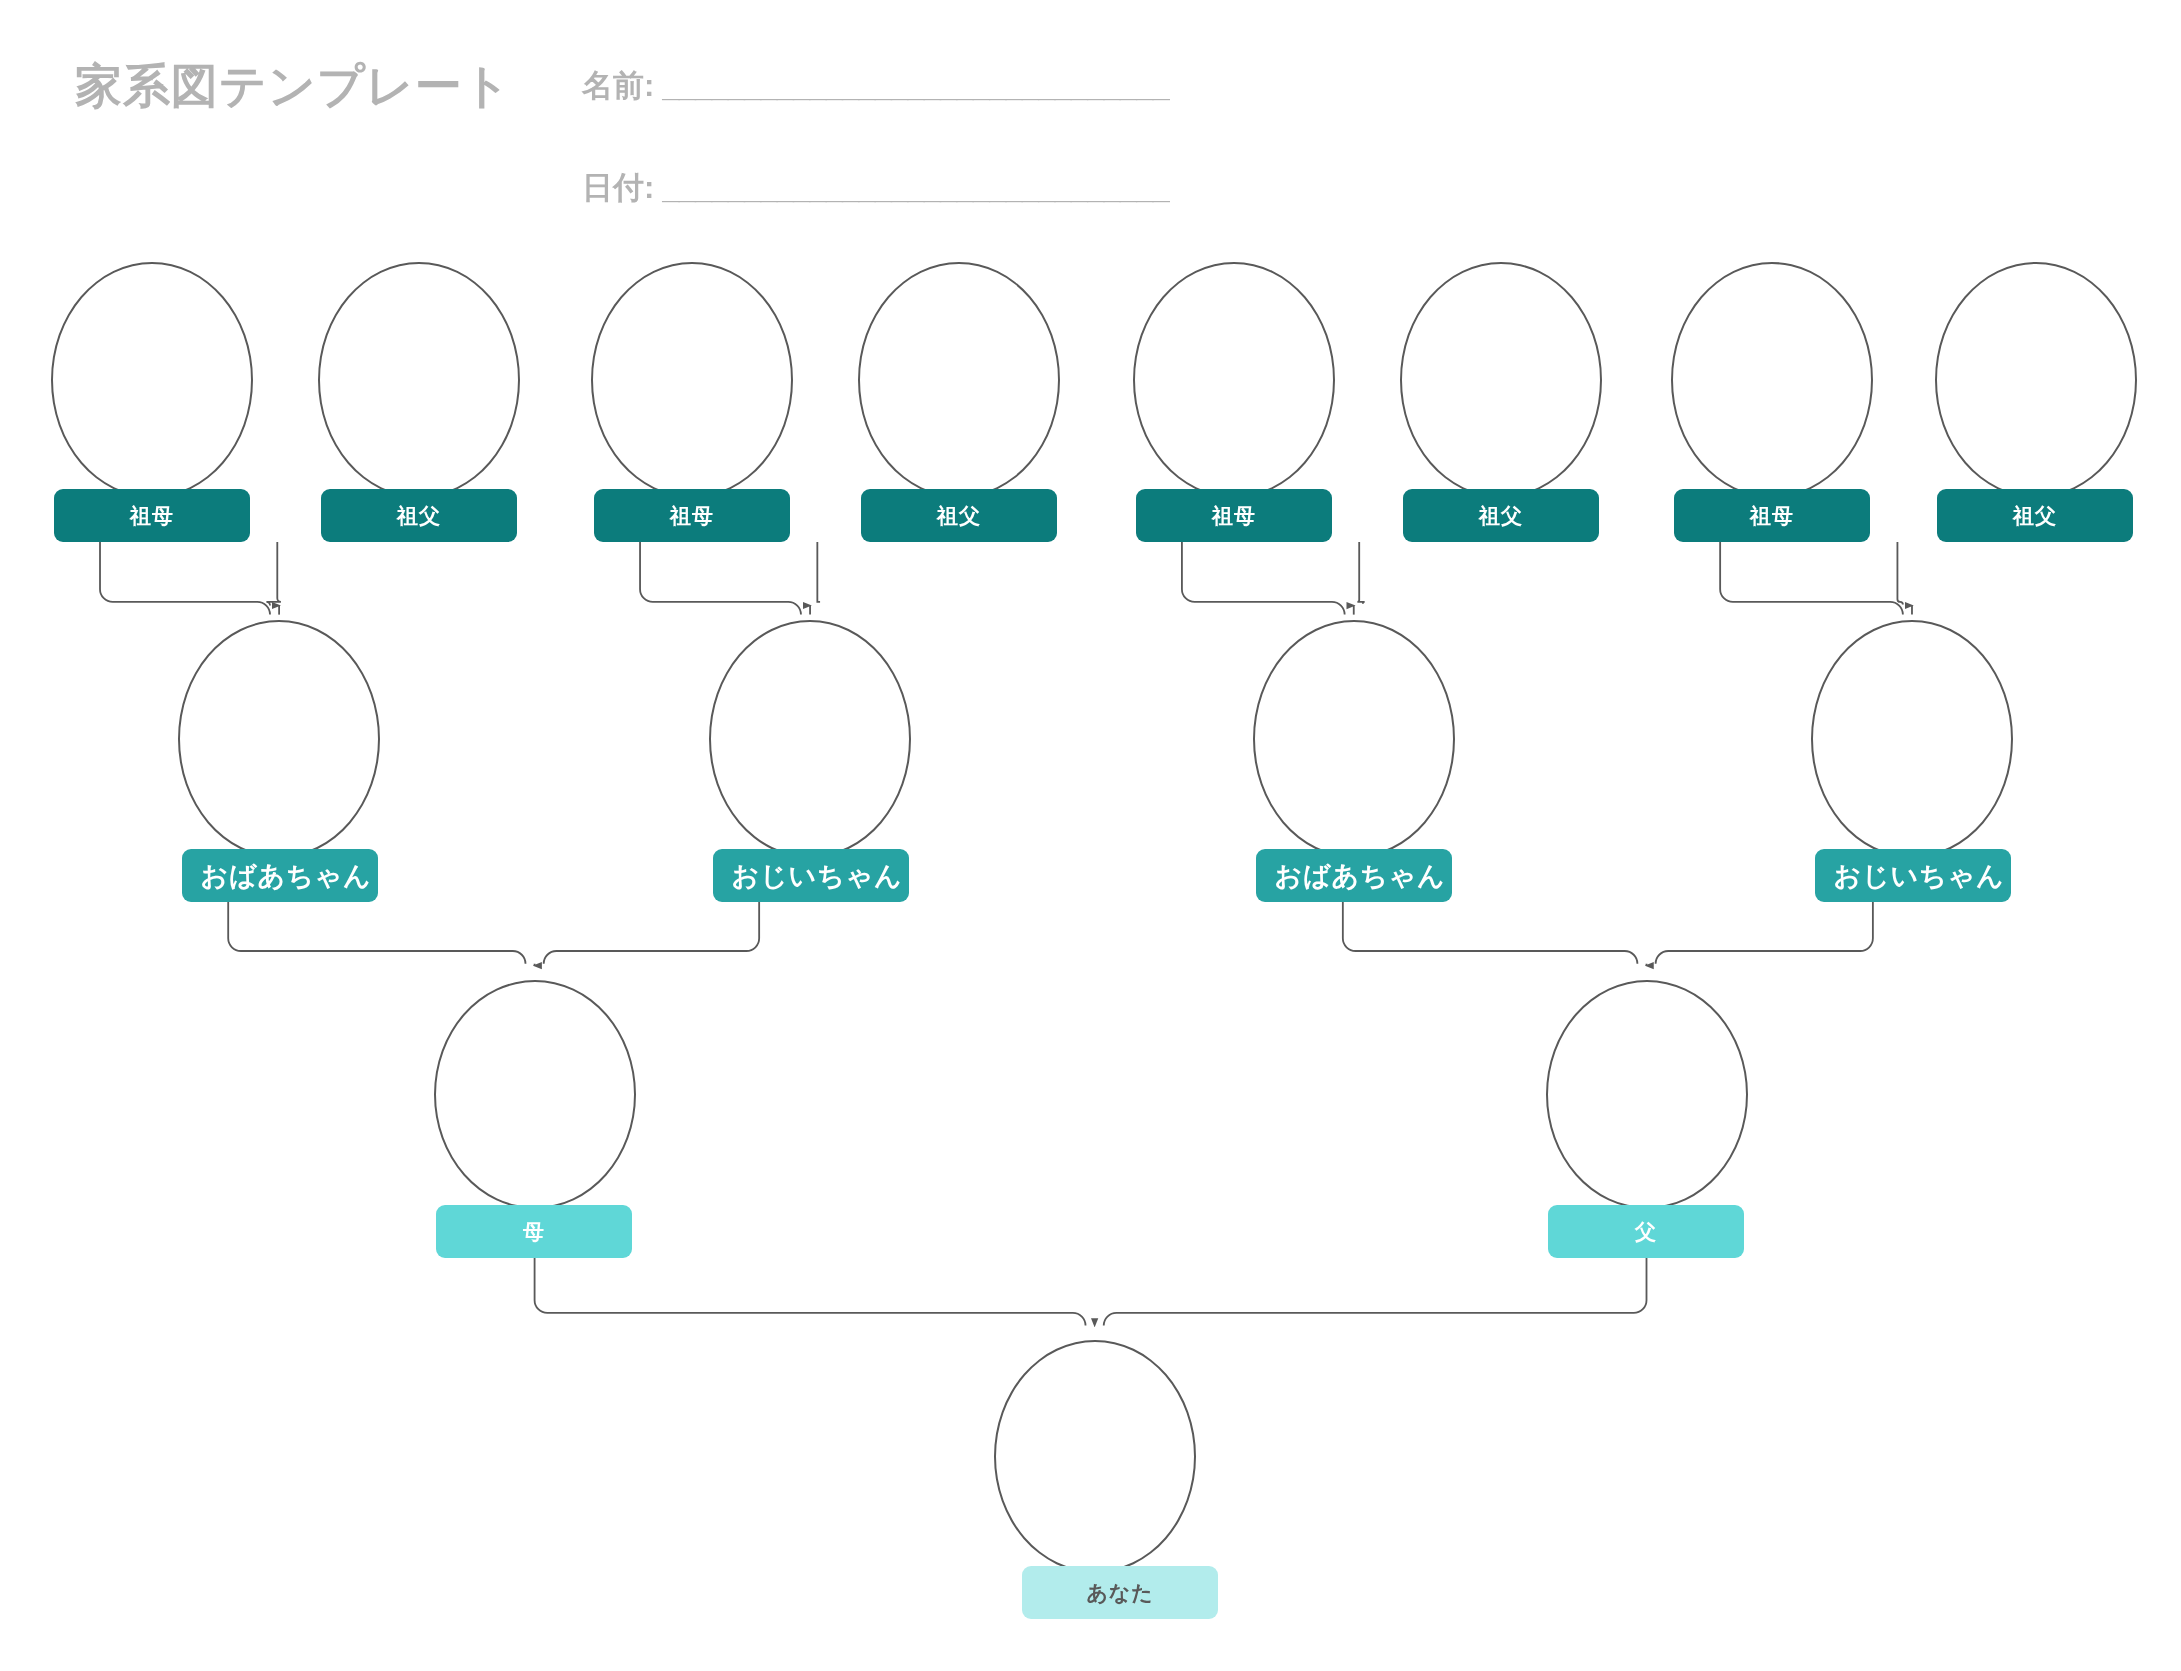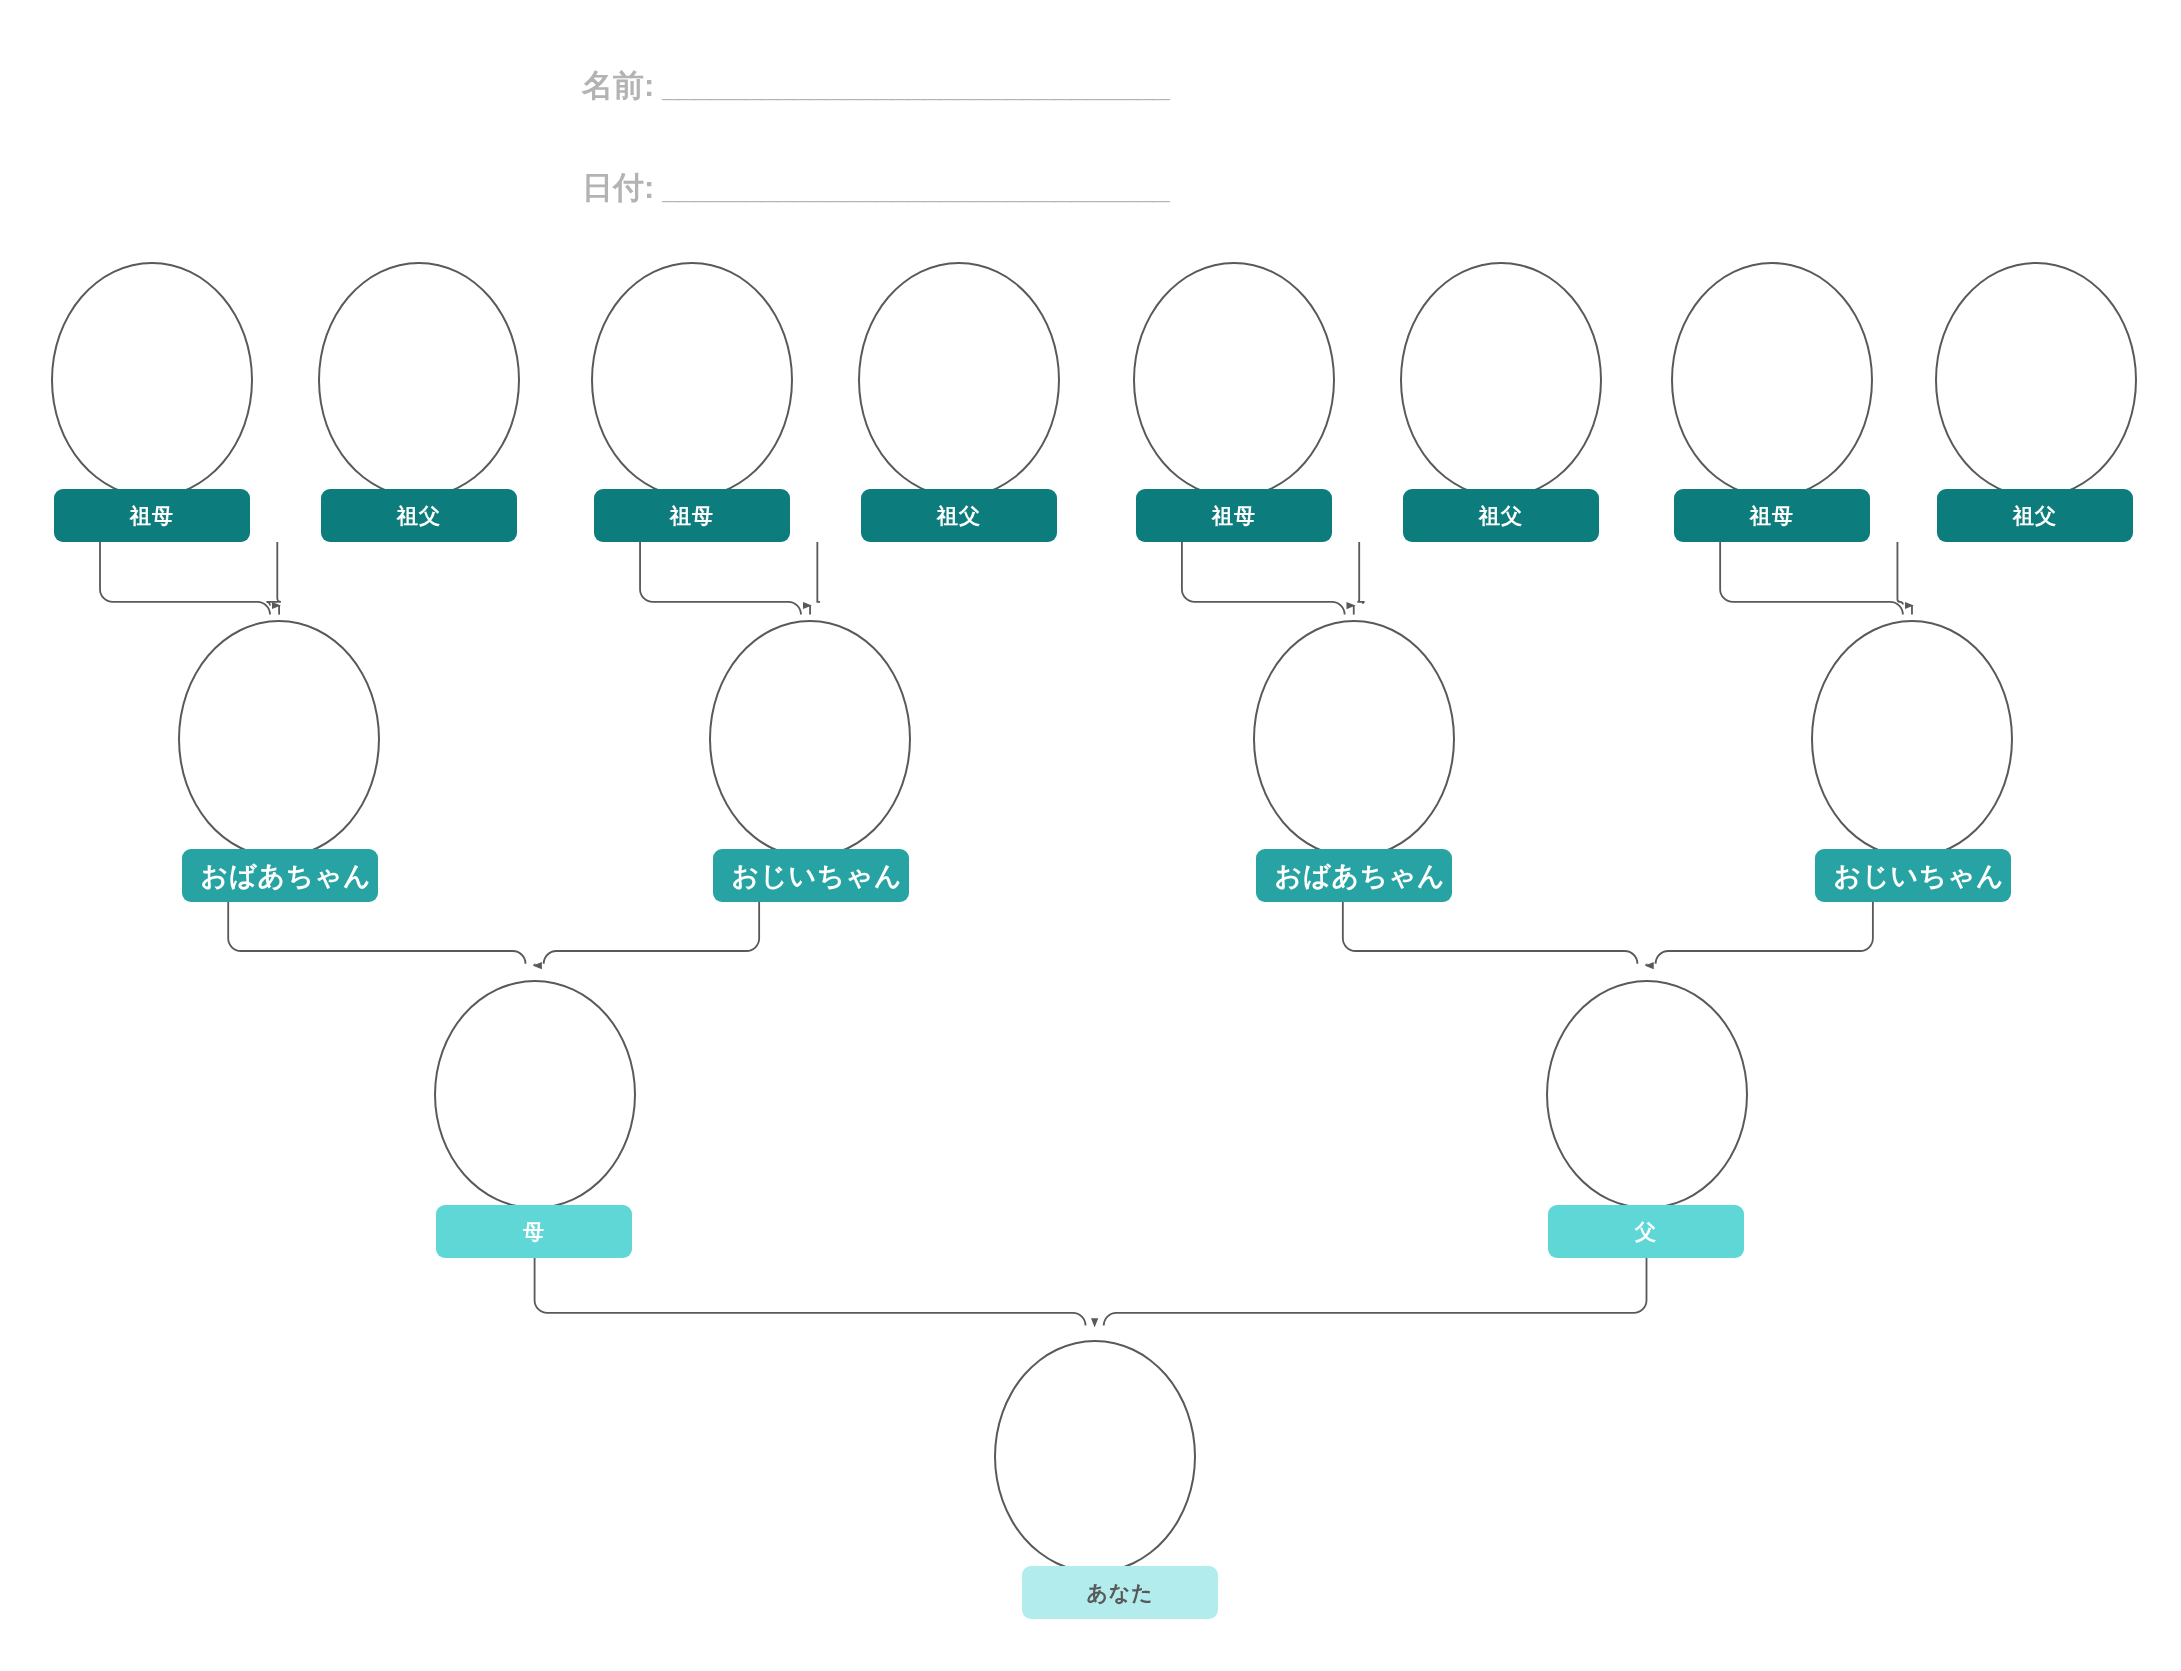--- a/index.html
+++ b/index.html
@@ -115,20 +115,21 @@
     height: 1672px;
     pointer-events: none;
   }
 </style>
 </head>
 <body>
 
 <div id="sheet">
 
   <div id="header">
+    <div id="doc-title">家系図テンプレート</div>
 
     <div class="field-row" id="field-name">
       <span class="field-label">名前:</span>
       <span class="field-line">_______________________________</span>
     </div>
 
     <div class="field-row" id="field-date">
       <span class="field-label">日付:</span>
       <span class="field-line">_______________________________</span>
     </div>

